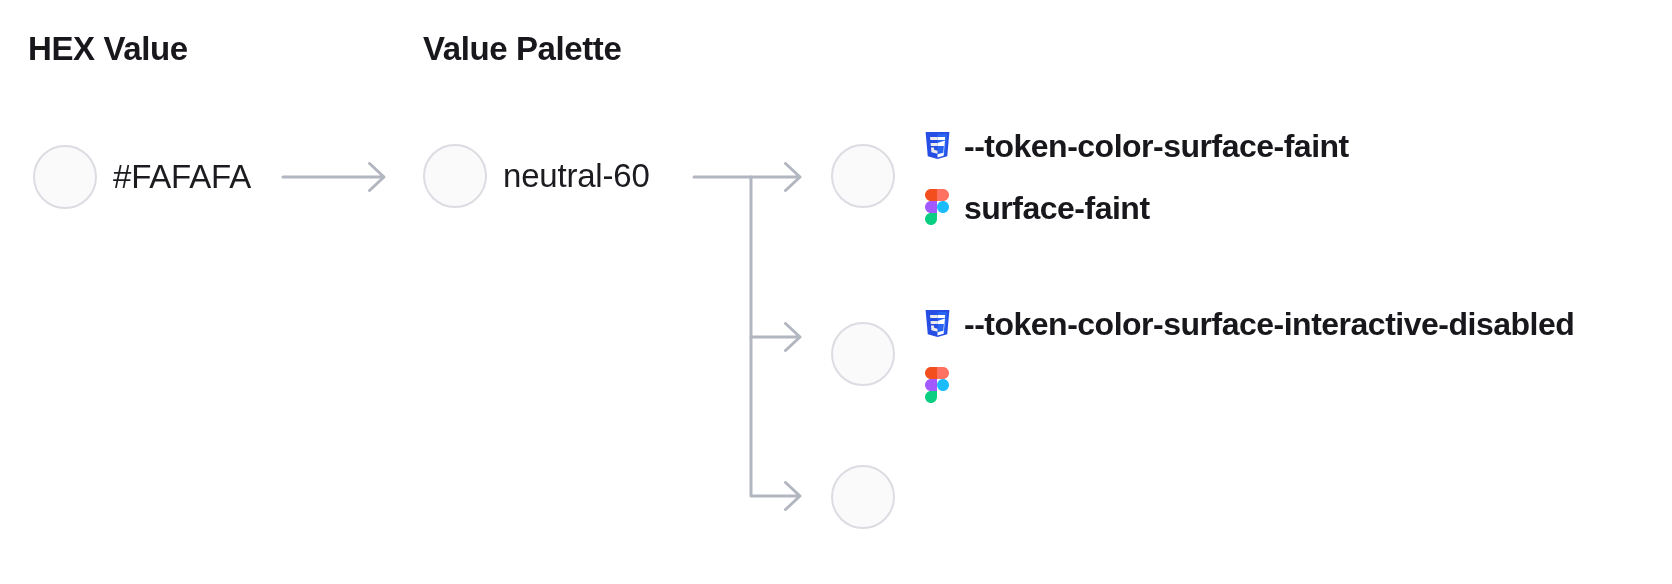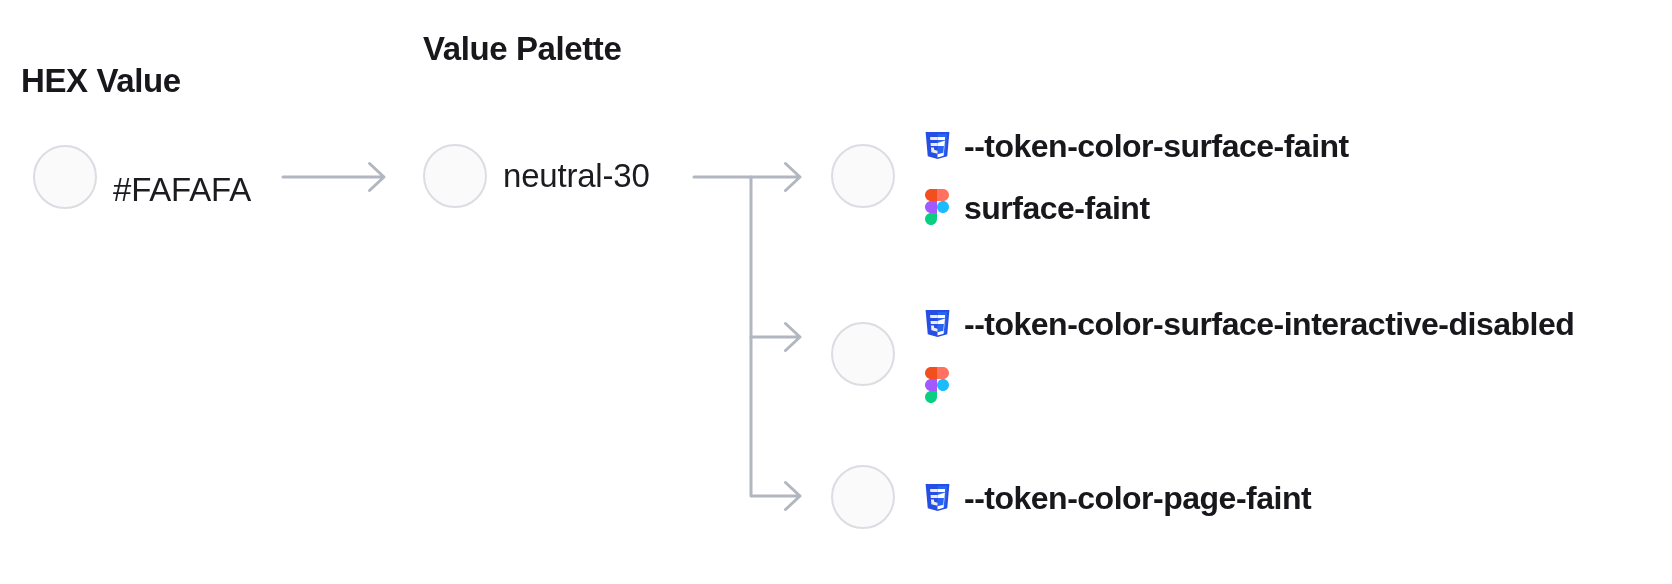--- a/index.html
+++ b/index.html
@@ -21,32 +21,32 @@
   }
   .col-header {
     position: absolute;
     top: 30px;
     font-size: 33px;
     font-weight: 700;
     letter-spacing: -0.4px;
     color: #17171c;
     white-space: nowrap;
   }
-  .header-hex { left: 21px; margin-top: 32px; }
+  .header-hex { left: 28px; }
   .header-core { left: 423px; }
   .header-semantic { left: 838px; }
 
   .node {
     position: absolute;
     display: flex;
     align-items: center;
     gap: 16px;
     height: 64px;
   }
-  .node-hex  { left: 33px;  top: 145px; align-items: flex-end; }
+  .node-hex  { left: 33px;  top: 145px; }
   .node-core { left: 423px; top: 144px; }
 
   .swatch {
     width: 60px;
     height: 60px;
     border-radius: 50%;
     border: 2px solid #dbdde3;
     background: #fafafa;
     flex: 0 0 auto;
   }
@@ -135,21 +135,21 @@
   <div class="col-header header-hex">HEX Value</div>
   <div class="col-header header-core">Value Palette</div>
 
   <div class="node node-hex">
     <span class="swatch" style="background: rgb(250, 250, 250);"></span>
     <span class="value-label">#FAFAFA</span>
   </div>
 
   <div class="node node-core">
     <span class="swatch" style="background: rgb(250, 250, 250);"></span>
-    <span class="value-label">neutral-30</span>
+    <span class="value-label">neutral-60</span>
   </div>
 
   <div class="sem-item sem-item-1">
     <span class="swatch" style="background: rgb(250, 250, 250);"></span>
     <div class="sem-lines">
       <div class="sem-line">
         <span class="icon-box">
           <svg width="27" height="37">
               <use href="#css3-sym" width="27" height="37"></use>
             </svg>
@@ -184,24 +184,16 @@
               <use href="#figma-sym" width="24" height="36"></use>
             </svg>
         </span>
       </div>
     </div>
   </div>
 
   <div class="sem-item sem-item-3">
     <span class="swatch" style="background: rgb(250, 250, 250);"></span>
     <div class="sem-lines">
-      <div class="sem-line">
-        <span class="icon-box">
-          <svg width="27" height="37">
-              <use href="#css3-sym" width="27" height="37"></use>
-            </svg>
-        </span>
-        <span class="token-label">--token-color-page-faint</span>
-      </div>
     </div>
   </div>
 
 </div>
 
 </body></html>

